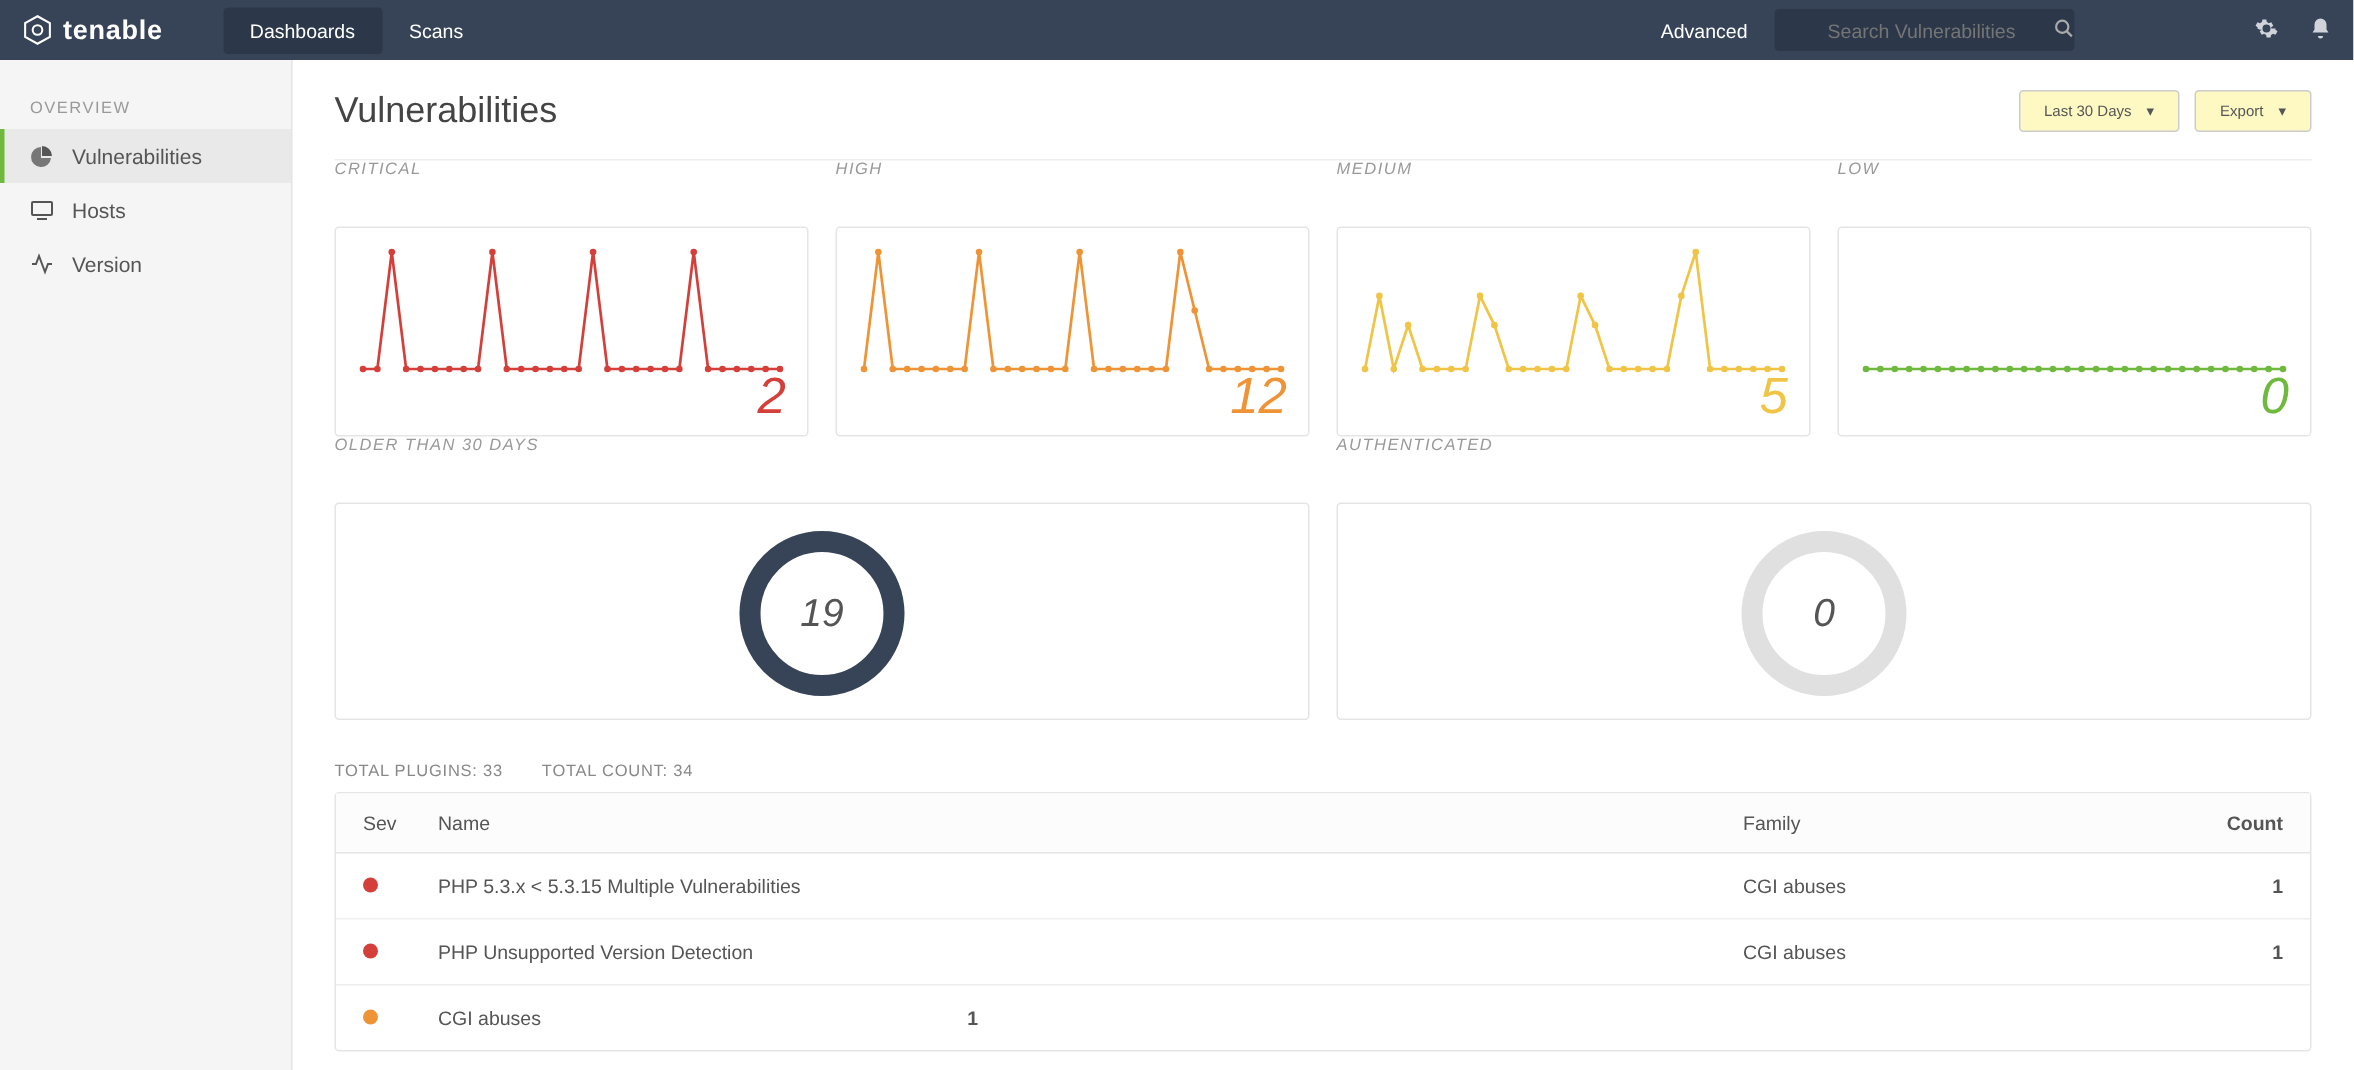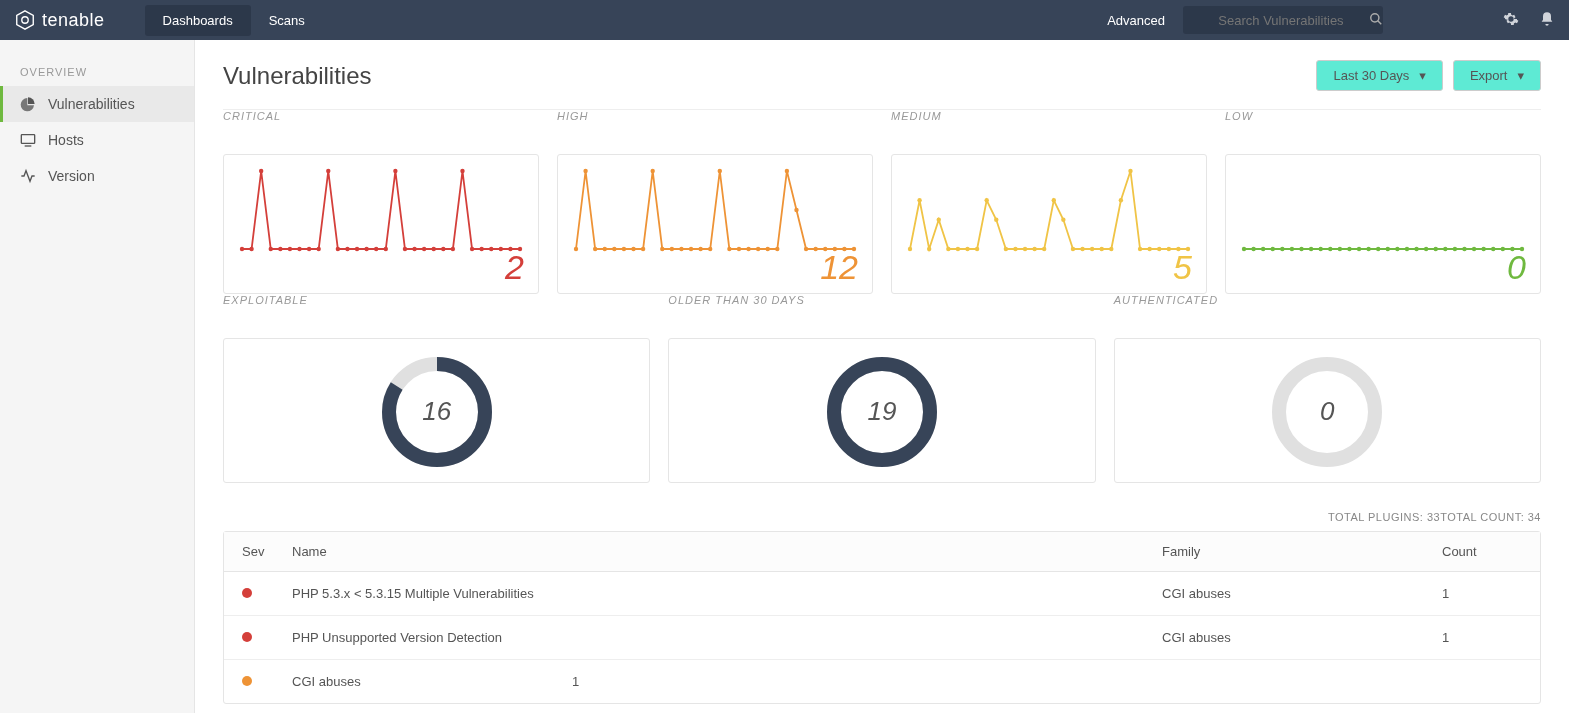--- a/index.html
+++ b/index.html
@@ -1,21 +1,21 @@
 <!DOCTYPE html>
 <html><head>
 <meta charset="utf-8">
 <style>
 * { box-sizing: border-box; margin: 0; padding: 0; }
 body { font-family: "Segoe UI", Arial, sans-serif; background: #fff; color: #333; font-size: 14px; }
 
 
 .topbar { height: 40px; background: #374458; display: flex; align-items: center; color: #fff; padding: 0 14px; }
 .logo { display: flex; align-items: center; gap: 6px; margin-right: 40px; }
-.logo-text { font-size: 18px; font-weight: 400; letter-spacing: .5px; }
+.logo-text { font-size: 18px; font-weight: 700; letter-spacing: .5px; }
 .nav { display: flex; gap: 0; }
 .nav-item { padding: 8px 18px; border-radius: 3px; cursor: pointer; font-size: 13px; }
 .nav-item.active { background: #2c384a; }
 .spacer { flex: 1; }
 .adv { font-size: 13px; margin-right: 18px; cursor: pointer; }
 .search { background: #2c384a; border-radius: 3px; display: flex; align-items: center; padding: 0 10px; height: 28px; width: 200px; }
 .search input { background: transparent; border: none; color: #ccc; outline: none; flex: 1; font-size: 13px; text-align: center; }
 .search-icon { color: #aaa; }
 .top-icons { display: flex; gap: 20px; margin-left: 120px; color: #d0d4da; }
 
@@ -24,50 +24,50 @@
 .sidebar { width: 195px; background: #f5f5f5; border-right: 1px solid #e5e5e5; padding-top: 18px; }
 .side-section { font-size: 11px; color: #999; letter-spacing: 1px; padding: 8px 20px; }
 .side-item { display: flex; align-items: center; gap: 12px; padding: 10px 20px; color: #555; cursor: pointer; font-size: 14px; }
 .side-item.active { background: #e9e9e9; border-left: 3px solid #6fb93f; padding-left: 17px; font-weight: 400; }
 .side-icon { width: 16px; display: inline-flex; justify-content: center; }
 
 .main { flex: 1; padding: 20px 28px; }
 .page-head { display: flex; align-items: center; padding-bottom: 18px; border-bottom: 1px solid #eee; }
 .page-title { font-size: 24px; font-weight: 300; color: #444; }
 .head-spacer { flex: 1; }
-.btn { border: 1px solid #ccc; background: #5eead4; border-radius: 3px; padding: 7px 16px; font-size: 13px; color: #555; cursor: pointer; display: inline-flex; align-items: center; gap: 10px; }
+.btn { border: 1px solid #ccc; background: #fef9c3; border-radius: 3px; padding: 7px 16px; font-size: 10px; color: #555; cursor: pointer; display: inline-flex; align-items: center; gap: 10px; }
 .btn + .btn { margin-left: 10px; }
 
 
 .card-row { display: flex; gap: 18px; margin-top: 22px; font-style: italic; }
 .card { flex: 1; border: 1px solid #e5e5e5; border-radius: 3px; padding: 10px 12px 8px; position: relative; min-height: 140px; }
 .card-label { font-size: 11px; letter-spacing: 1px; color: #999; position: absolute; top: -22px; left: 0; }
 .card-wrap { position: relative; padding-top: 22px; flex: 1; }
 .big-num { position: absolute; right: 14px; bottom: 6px; font-size: 34px; font-weight: 300; }
 .c-critical { color: #d43f3a; }
 .c-high { color: #ee9336; margin-top: 18px; }
 .c-medium { color: #f0c446; }
 .c-low { color: #6fb93f; }
 .spark-svg { width: 100%; height: 90px; display: block; }
 
 
 .donut-card { display: flex; align-items: center; justify-content: center; min-height: 145px; }
 .donut-wrap { position: relative; width: 120px; height: 120px; }
 .donut-val { position: absolute; inset: 0; display: flex; align-items: center; justify-content: center; font-size: 26px; color: #555; font-weight: 300; }
 
 
-.table-head-row { display: flex; justify-content: flex-end; font-size: 11px; color: #888; margin-top: 28px; letter-spacing: .5px; }
+.table-head-row { display: flex; justify-content: flex-start; font-size: 11px; color: #888; margin-top: 28px; letter-spacing: .5px; gap: 26px; }
 .table { margin-top: 8px; border: 1px solid #e5e5e5; border-radius: 3px; }
 .thead { display: flex; padding: 12px 18px; border-bottom: 1px solid #e5e5e5; font-size: 13px; color: #555; background: #fcfcfc; }
 .trow { display: flex; padding: 14px 18px; border-bottom: 1px solid #eee; font-size: 13px; color: #555; }
 .trow:last-child { border-bottom: none; }
 .col-sev { width: 50px; }
 .col-name { flex: 1; }
 .col-family { width: 280px; }
-.col-count { width: 80px; text-align: left; }
+.col-count { width: 80px; text-align: right; font-weight: bold; }
 .dot { width: 10px; height: 10px; border-radius: 50%; display: inline-block; }
 .dot.crit { background: #d43f3a; }
 .dot.high { background: #ee9336; }
 </style>
 </head>
 <body>
 
 <div class="topbar">
   <div class="logo">
     <svg width="22" height="22" viewBox="0 0 24 24" fill="none" stroke="#fff" stroke-width="1.5">
@@ -298,29 +298,20 @@
               <circle cx="274.41379310344826" cy="84" r="2.2" fill="#6fb93f"></circle>
               <circle cx="284" cy="84" r="2.2" fill="#6fb93f"></circle>
             </svg>
           <div class="big-num c-low">0</div>
         </div>
       </div>
     </div>
 
     <div class="card-row">
       <div class="card-wrap">
-        <div class="card-label">EXPLOITABLE</div>
-        <div class="card donut-card">
-          <div class="donut-wrap"><svg width="120" height="120" id="donut-0">
-                <circle cx="60" cy="60" r="48" fill="none" stroke="#e0e0e0" stroke-width="14"></circle>
-                <circle cx="60" cy="60" r="48" fill="none" stroke="#374458" stroke-width="14" stroke-dasharray="253.3380315854809 301.59289474462014" transform="rotate(-90 60 60)"></circle>
-              </svg><div class="donut-val">16</div></div>
-        </div>
-      </div>
-      <div class="card-wrap">
         <div class="card-label">OLDER THAN 30 DAYS</div>
         <div class="card donut-card">
           <div class="donut-wrap"><svg width="120" height="120" id="donut-1">
                 <circle cx="60" cy="60" r="48" fill="none" stroke="#e0e0e0" stroke-width="14"></circle>
                 <circle cx="60" cy="60" r="48" fill="none" stroke="#374458" stroke-width="14" stroke-dasharray="301.59289474462014 301.59289474462014" transform="rotate(-90 60 60)"></circle>
               </svg><div class="donut-val">19</div></div>
         </div>
       </div>
       <div class="card-wrap">
         <div class="card-label">AUTHENTICATED</div>

